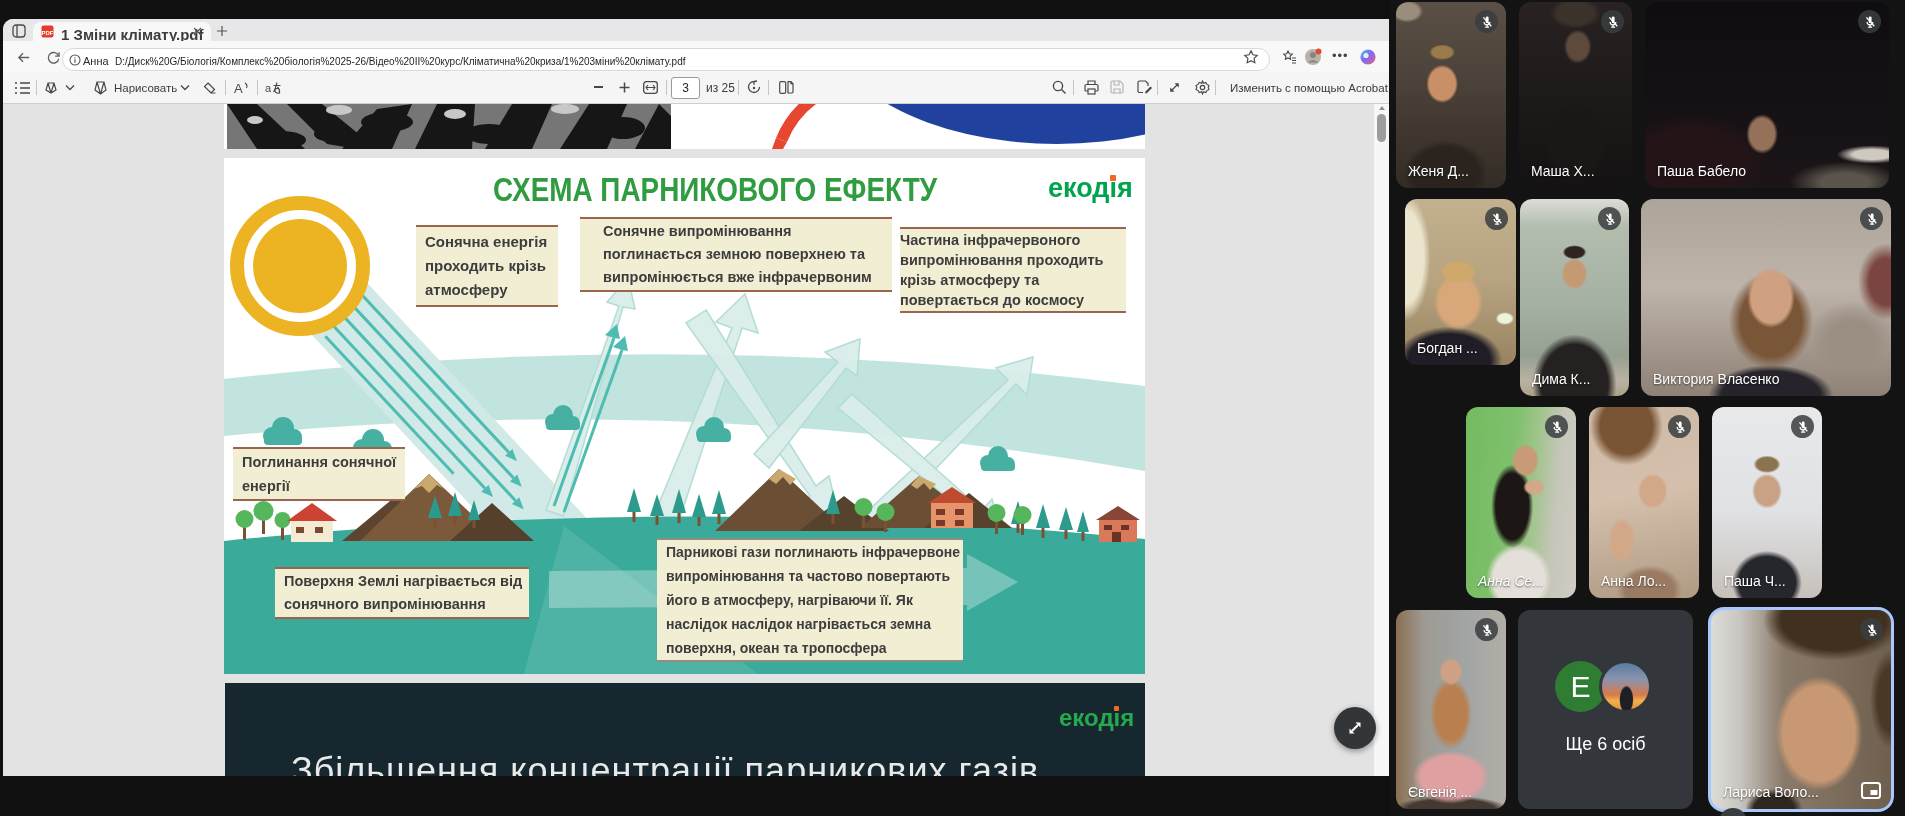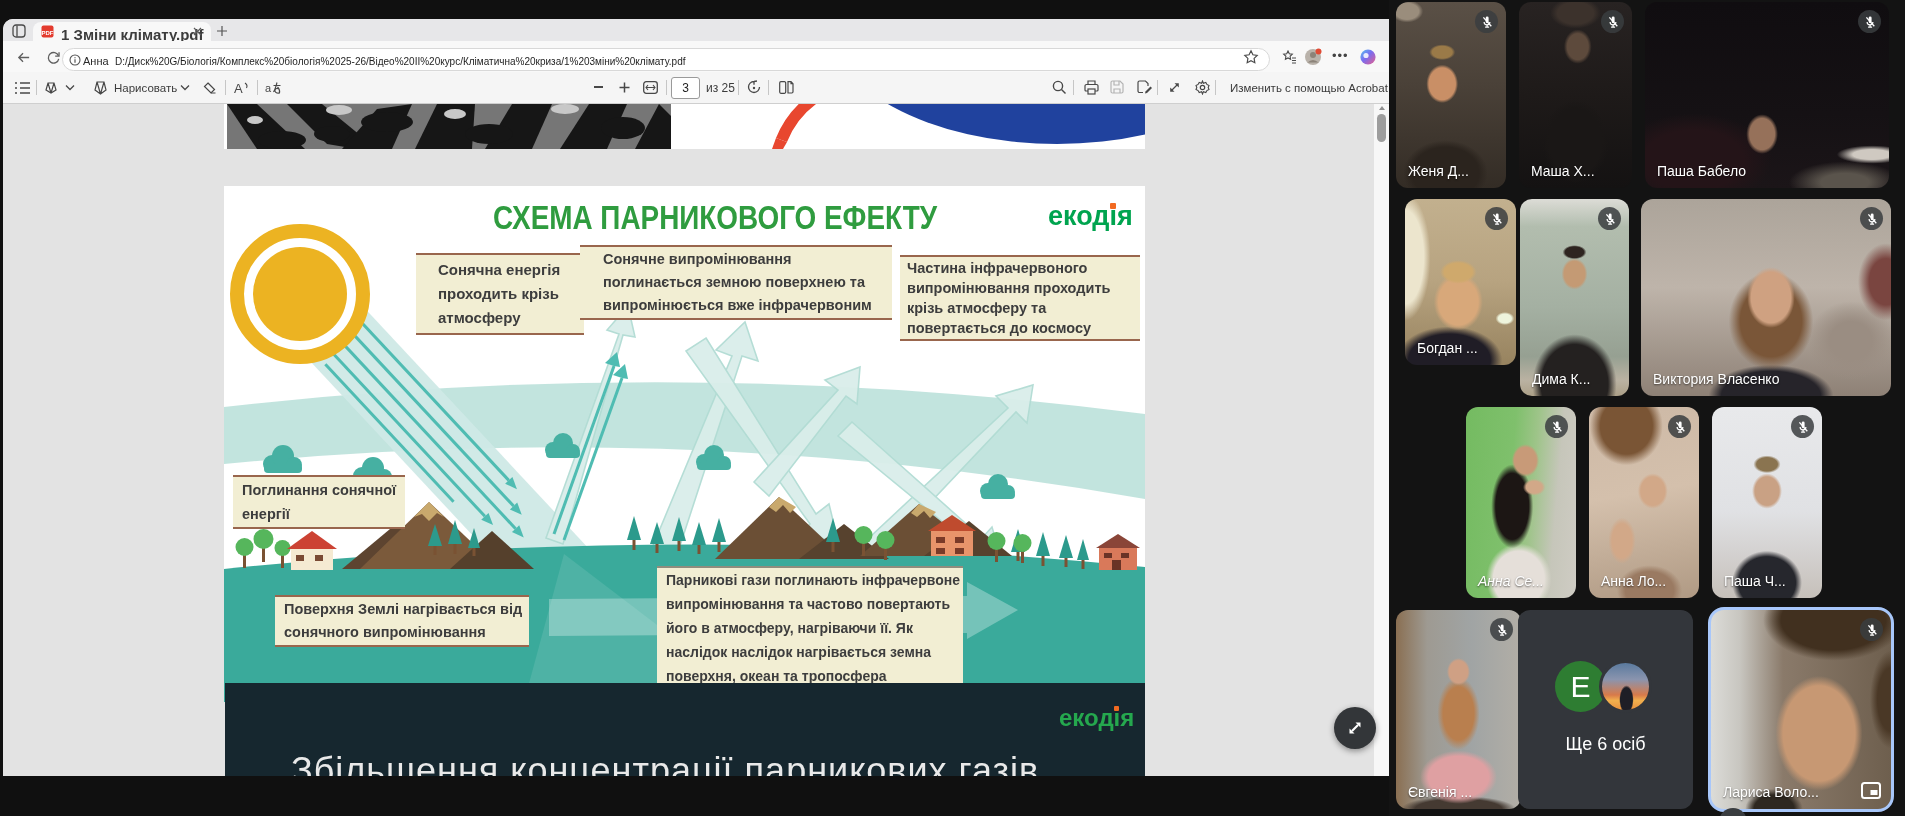--- a/index.html
+++ b/index.html
@@ -14,21 +14,21 @@
        border-radius:8px 8px 0 0;}
   #tabtitle{position:absolute;left:28px;top:4px;font-size:15px;color:#3c3c3c;white-space:nowrap;font-weight:bold;}
   #addrbar{position:absolute;left:0;top:22px;width:100%;height:31px;background:#f8f8f8;}
   #pill{position:absolute;left:59px;top:7px;width:1206px;height:21px;background:#ffffff;
         border:1px solid #d8d8d8;border-radius:12px;}
   #pdfbar{position:absolute;left:0;top:53px;width:100%;height:31px;background:#f5f5f5;
           border-bottom:1px solid #cfcfcf;}
   #content{position:absolute;left:0;top:85px;width:1386px;height:672px;background:#e3e3e3;overflow:hidden;}
   
   #page2{position:absolute;left:221px;top:0;width:921px;height:45px;background:#fff;overflow:hidden;}
-  #page3{position:absolute;left:221px;top:54px;width:921px;height:516px;background:#fff;overflow:hidden;margin-top:28px;}
+  #page3{position:absolute;left:221px;top:54px;width:921px;height:516px;background:#fff;overflow:hidden;}
   #page4{position:absolute;left:222px;top:579px;width:920px;height:94px;background:#16272f;overflow:hidden;}
   .tbox{position:absolute;background:#f2eed3;border-top:2px solid #99664d;border-bottom:2px solid #99664d;
         color:#3d3d3d;font-weight:bold;font-size:15px;line-height:26px;padding:5px 9px;white-space:nowrap;}
   
   #meet{position:absolute;left:1389px;top:0;width:516px;height:816px;background:#131313;}
   .tile{position:absolute;border-radius:12px;overflow:hidden;}
   .nm{position:absolute;left:12px;bottom:9px;color:#fff;font-size:14px;
       text-shadow:0 1px 2px rgba(0,0,0,.6);white-space:nowrap;}
   .mute{position:absolute;top:8px;right:8px;width:23px;height:23px;border-radius:50%;
         background:rgba(58,61,64,.85);display:flex;align-items:center;justify-content:center;}
@@ -419,23 +419,23 @@
           <rect x="16" y="26" width="9" height="10" fill="#6a3326"></rect>
         </g>
 
         <circle cx="76" cy="108" r="63" fill="#ffffff" stroke="#ecb322" stroke-width="14"></circle>
         <circle cx="76" cy="108" r="47" fill="#ecb322"></circle>
       </svg>
       <div class="abs" style="left:269px;top:12px;font-size:34px;font-weight:bold;color:#2f9c3f;transform:scaleX(.82);transform-origin:0 0;white-space:nowrap">СХЕМА ПАРНИКОВОГО ЕФЕКТУ</div>
       <div class="abs" style="left:824px;top:15px;font-size:27px;font-weight:bold;color:#00a44f">екодія</div>
       <div id="dot3" class="abs" style="left:886px;top:17px;width:7px;height:7px;background:#fff"></div>
       <div id="dot3o" class="abs" style="left:886px;top:17px;width:6px;height:6px;background:#f26a21;border-radius:1px"></div>
-      <div class="tbox" style="left:192px;top:67px;width:124px;line-height:24px;padding:3px 22px;">Сонячна енергія<br>проходить крізь<br>атмосферу</div>
+      <div class="tbox" style="left:192px;top:67px;width:124px;line-height:24px;padding:3px 9px;">Сонячна енергія<br>проходить крізь<br>атмосферу</div>
       <div class="tbox" style="left:356px;top:59px;width:266px;line-height:23px;padding:1px 23px;font-size:14.5px;">Сонячне випромінювання<br>поглинається земною поверхнею та<br>випромінюється вже інфрачервоним</div>
-      <div class="tbox" style="left:676px;top:69px;width:226px;line-height:20px;padding:1px 7px;font-size:14.5px;">Частина інфрачервоного<br>випромінювання проходить<br>крізь атмосферу та<br>повертається до космосу</div>
+      <div class="tbox" style="left:676px;top:69px;width:226px;line-height:20px;padding:1px 0;font-size:14.5px;">Частина інфрачервоного<br>випромінювання проходить<br>крізь атмосферу та<br>повертається до космосу</div>
       <div class="tbox" style="left:9px;top:289px;width:154px;line-height:24px;padding:1px 9px;font-size:14.5px;">Поглинання сонячної<br>енергії</div>
       <div class="tbox" style="left:51px;top:409px;width:236px;line-height:23px;padding:1px 9px;font-size:14.5px;">Поверхня Землі нагрівається від<br>сонячного випромінювання</div>
       <div class="tbox" style="left:433px;top:380px;width:288px;line-height:24px;padding:0px 9px;font-size:14px;border-color:#8f8d7e;">Парникові гази поглинають інфрачервоне<br>випромінювання та частово повертають<br>його в атмосферу, нагріваючи її. Як<br>наслідок наслідок нагрівається земна<br>поверхня, океан та тропосфера</div>
     </div>
     <div id="page4">
       <div class="abs" style="left:834px;top:21px;font-size:24px;font-weight:bold;color:#25a84e">екодія</div>
       <div id="dot4" class="abs" style="left:889px;top:23px;width:6px;height:6px;background:#16272f"></div>
       <div id="dot4o" class="abs" style="left:889px;top:23px;width:5px;height:5px;background:#f26a21;border-radius:1px"></div>
       <div class="abs" style="left:66px;top:67px;font-size:36px;color:#e9e9e9;letter-spacing:1px">Збільшення концентрації парникових газів</div>
     </div>
@@ -590,21 +590,21 @@
       </div>
     <div class="nm">Паша Ч...</div>
   </div>
 
   
   <div class="tile" style="left:7px;top:610px;width:110px;height:199px;background:
     radial-gradient(ellipse 17px 20px at 50% 31%, #cfa084 0 55%, transparent 68%),
     radial-gradient(ellipse 32px 55px at 50% 52%, #b97f4e 0 48%, transparent 66%),
     radial-gradient(ellipse 52px 36px at 50% 84%, #dfa0a2 0 58%, transparent 74%),
     radial-gradient(ellipse 70px 16px at 50% 100%, #453a32 0 62%, transparent 82%),
-    linear-gradient(90deg,#8a6f52 0%,#9e9a92 25%,#a0a4a4 60%,#b2aea6 100%); padding-left: 15px;">
+    linear-gradient(90deg,#8a6f52 0%,#9e9a92 25%,#a0a4a4 60%,#b2aea6 100%);">
     <div class="mute">
         <svg width="14" height="14" viewBox="0 0 14 14">
           <use href="#micoff"></use>
         </svg>
       </div>
     <div class="nm">Євгенія ...</div>
   </div>
   <div class="tile" style="left:129px;top:610px;width:175px;height:199px;background:#33363b;">
     <div class="abs" style="left:37px;top:51px;width:51px;height:51px;border-radius:50%;background:#2e7d32;color:#fff;font-size:30px;display:flex;align-items:center;justify-content:center;">E</div>
     <div class="abs" style="left:81px;top:50px;width:53px;height:53px;border-radius:50%;border:3px solid #33363b;box-sizing:border-box;background:

